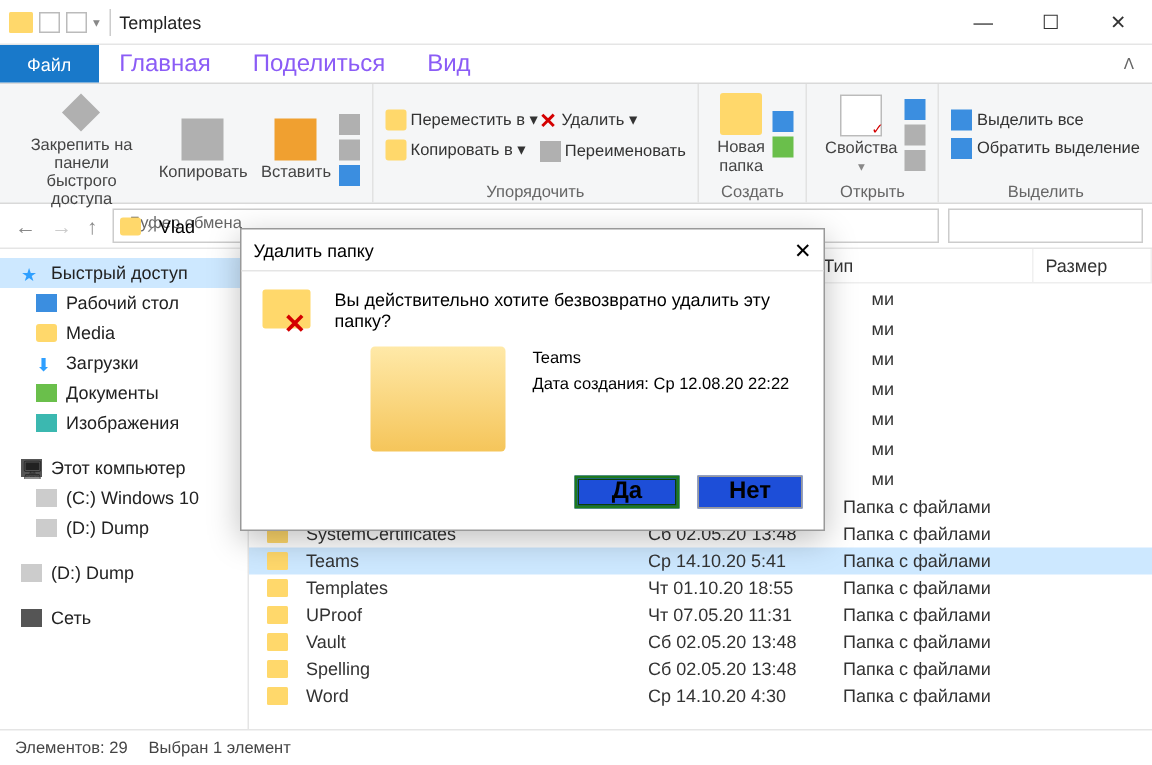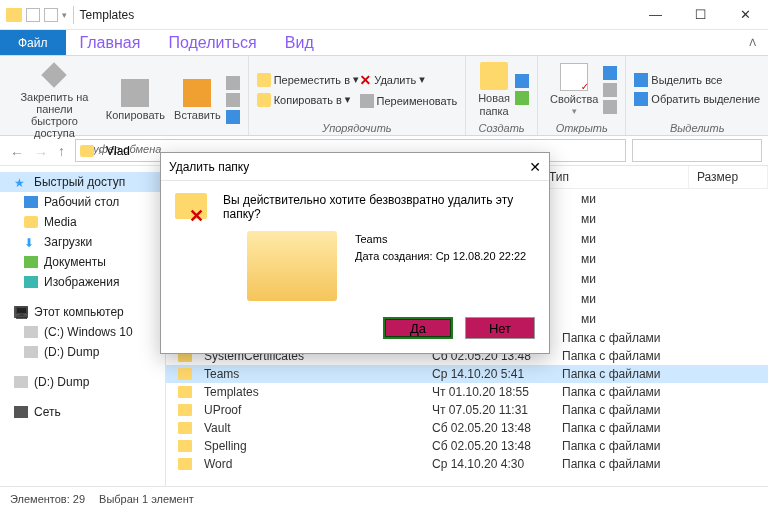--- a/index.html
+++ b/index.html
@@ -17,21 +17,21 @@
 
 .ribbon-tabs { height: 26px; background: #fff; display: flex; align-items: stretch; border-bottom: 1px solid #d9d9d9; }
 .ribbon-tabs .file-tab { background: #1979ca; color: #fff; padding: 0 18px; font-size: 12px; display: flex; align-items: center; }
 .ribbon-tabs .tab { padding: 0 14px; font-size: 16px; color: #8b5cf6; display: flex; align-items: center; }
 .ribbon-tabs .caret { margin-left: auto; padding: 0 12px; color: #666; font-size: 10px; display:flex; align-items:center; }
 
 
 .ribbon { height: 80px; background: #f5f6f7; border-bottom: 1px solid #d9d9d9; display: flex; font-size: 11px; color: #444; }
 .ribbon-group { border-right: 1px solid #e2e2e2; padding: 3px 8px 1px; display: flex; flex-direction: column; }
 .ribbon-group .group-body { flex: 1; display: flex; gap: 1px; align-items: center; }
-.ribbon-group .group-label { text-align: center; font-size: 11px; color: #666; margin-top: 2px; font-style: italic; }
+.ribbon-group .group-label { text-align: center; font-size: 11px; color: #666; margin-top: 2px; }
 .big-btn { display: flex; flex-direction: column; align-items: center; justify-content: flex-start; gap: 2px; padding: 2px 4px; text-align: center; line-height: 1.1; }
 .big-btn span { font-size: 11px; }
 .small-row { display: flex; flex-direction: column; gap: 3px; justify-content: center; }
 .small-item { display: flex; align-items: center; gap: 3px; font-size: 11px; color: #333; white-space: nowrap; }
 .ic { width: 14px; height: 14px; display: inline-block; flex-shrink: 0; }
 .ic-big { width: 28px; height: 28px; }
 .ic-folder { background: #ffd86b; border-radius: 2px; }
 .ic-blue { background: #3b8ee0; }
 .ic-green { background: #6abf4b; }
 .ic-gray { background: #b0b0b0; }
@@ -73,21 +73,21 @@
 .dialog-title { height: 28px; display: flex; align-items: center; padding: 0 8px; justify-content: space-between; border-bottom: 1px solid #e5e5e5; }
 .dialog-body { padding: 12px 14px 8px; display: flex; gap: 12px; }
 .dialog-icon-stack { position: relative; width: 36px; height: 36px; flex-shrink: 0; }
 .dialog-icon-stack .df { width: 32px; height: 26px; background: #ffd86b; border-radius: 2px; }
 .dialog-icon-stack .dx { position: absolute; left: 14px; top: 12px; color: #d40000; font-size: 18px; font-weight: bold; }
 .dialog-msg { flex: 1; }
 .dialog-folder { display: flex; gap: 18px; margin-top: 10px; }
 .big-folder { width: 90px; height: 70px; background: linear-gradient(#ffe9a8, #f5c55a); border-radius: 3px; margin-left: 24px; }
 .dialog-info { font-size: 11px; line-height: 1.5; }
 .dialog-buttons { padding: 8px 14px 14px; display: flex; justify-content: flex-end; gap: 12px; }
-.dlg-btn { min-width: 70px; height: 22px; border: 1px solid #999; background: #be185d; font-size: 13px; display: flex; align-items: center; justify-content: center; }
+.dlg-btn { min-width: 70px; height: 22px; border: 1px solid #999; background: #1d4ed8; font-size: 16px; display: flex; align-items: center; justify-content: center; font-weight: bold; }
 .dlg-btn.yes { border: 2px solid #1e7a1e; box-shadow: 0 0 0 1px #0b3f0b inset; }
 </style>
 </head>
 <body>
 
 <div class="titlebar">
   <div class="qat">
     <div class="folder-small"></div>
     <div style="width:14px;height:14px;border:1px solid #bbb"></div>
     <div style="width:14px;height:14px;border:1px solid #bbb"></div>

